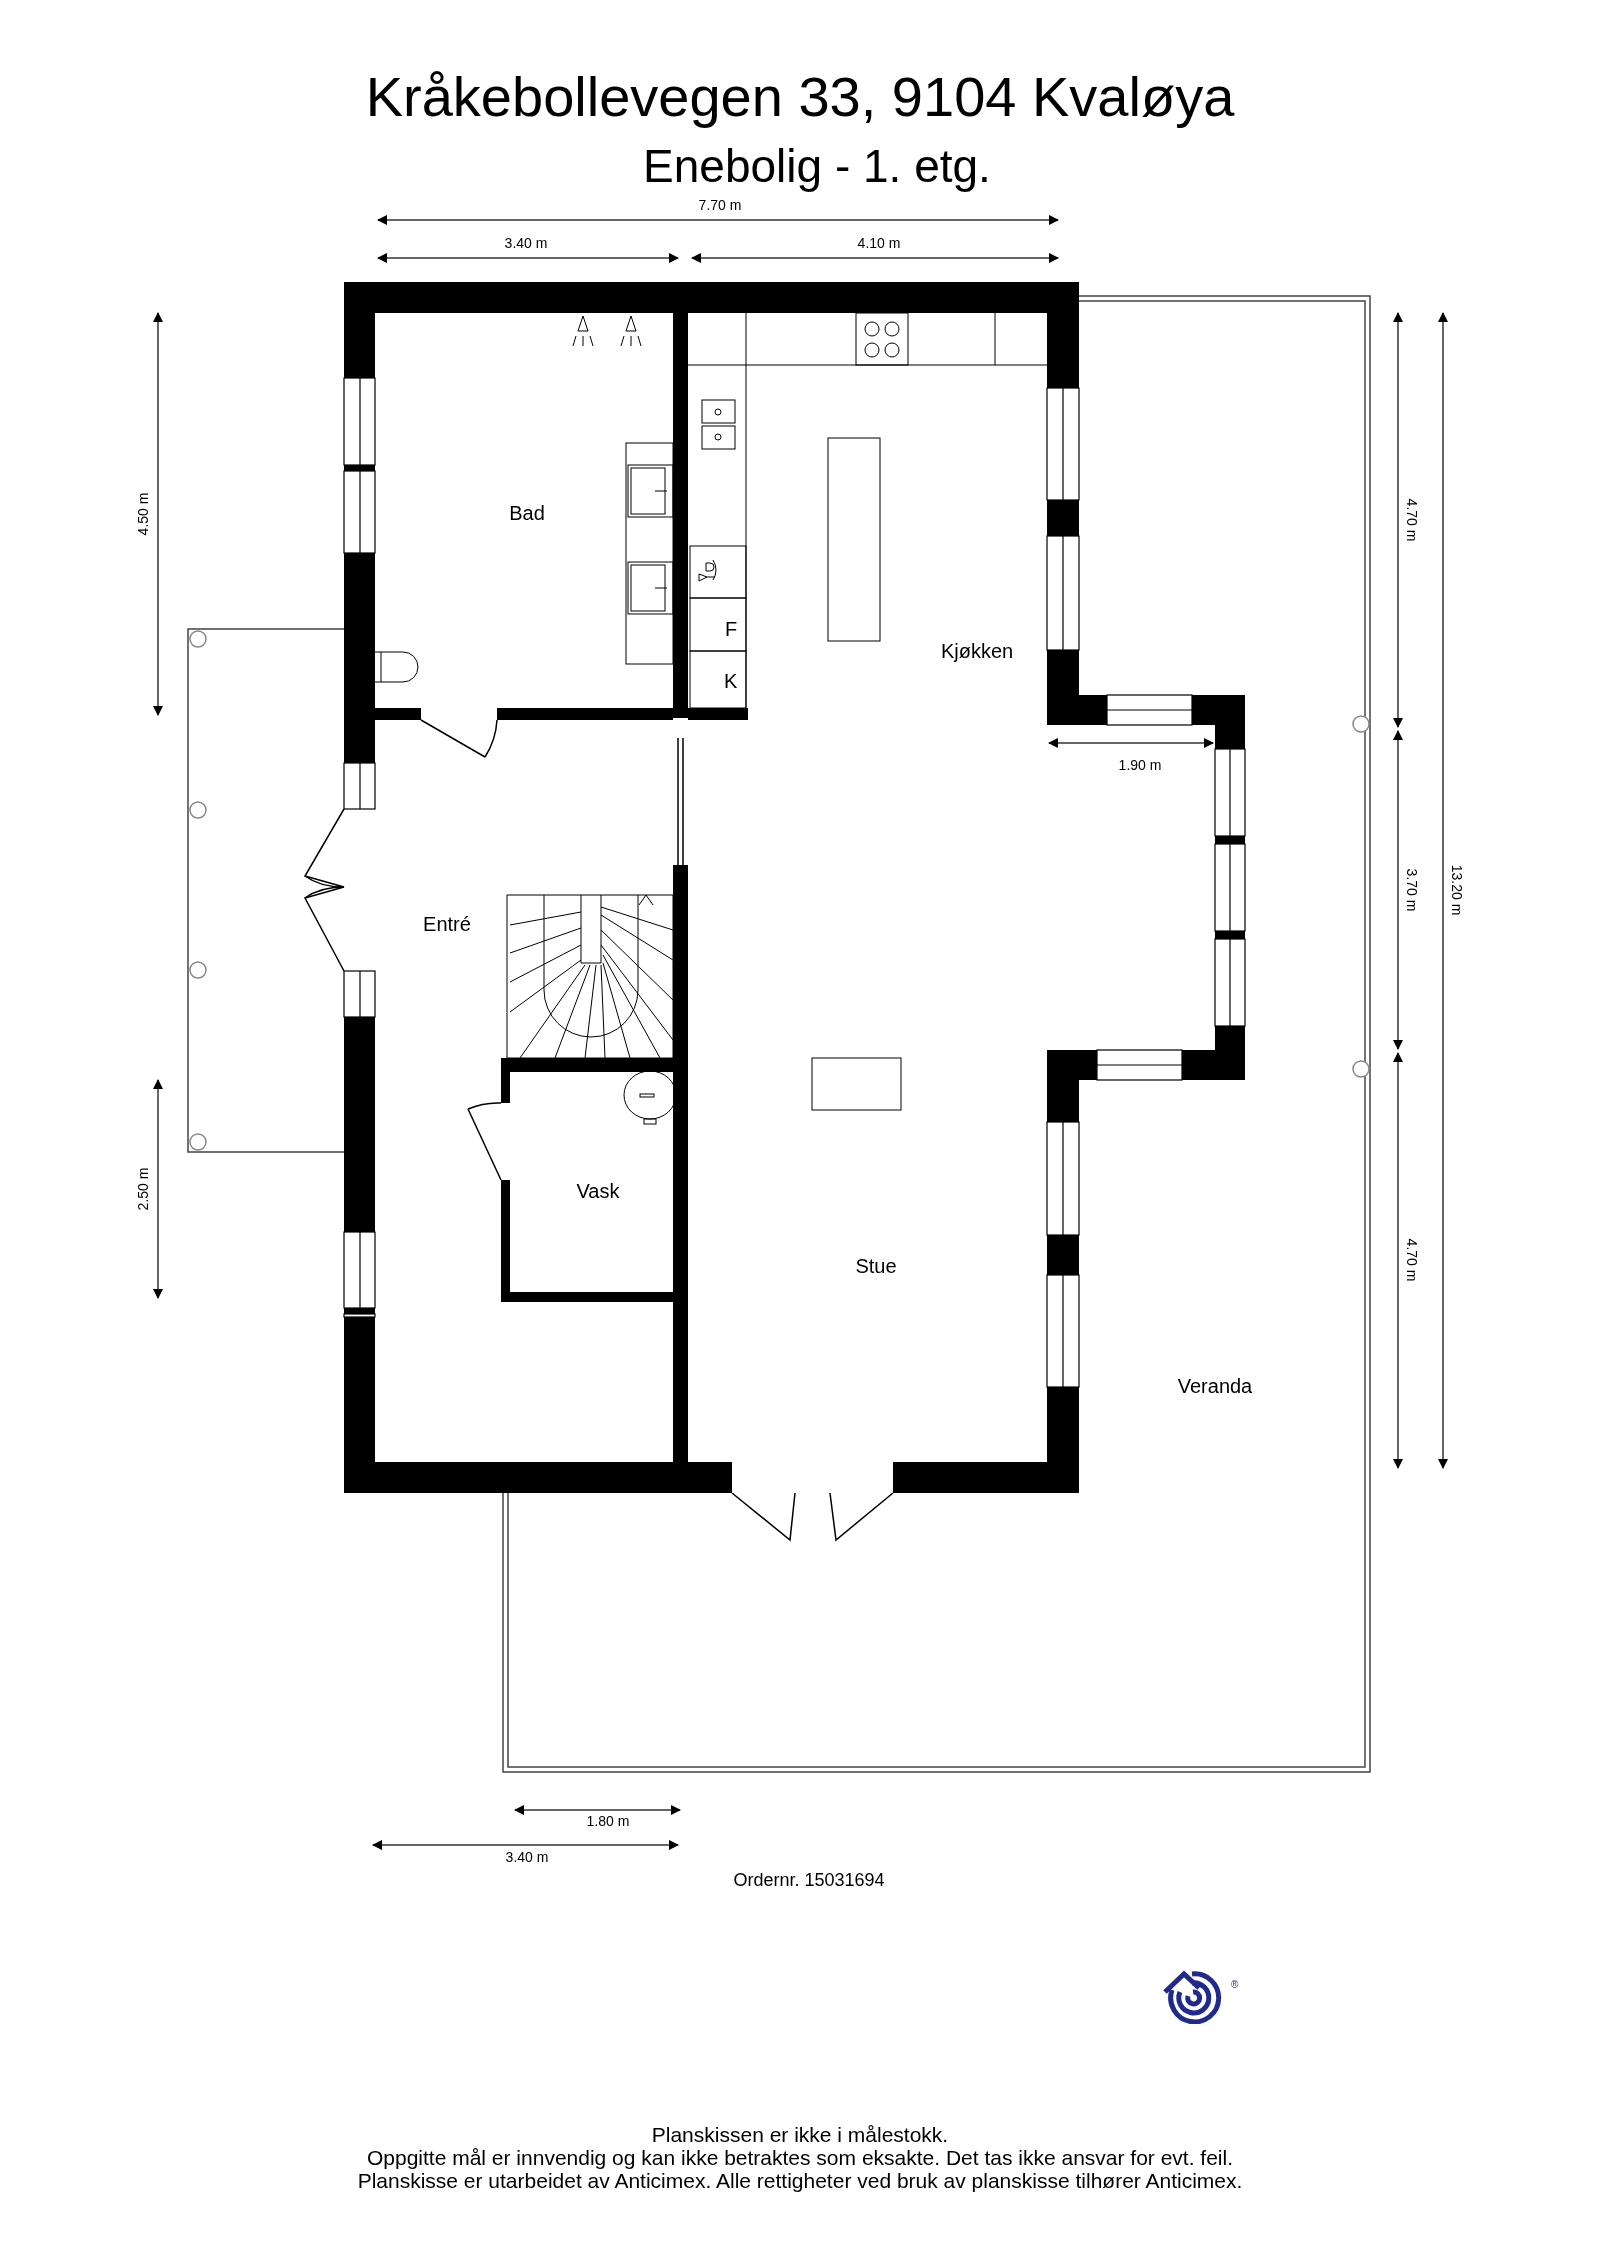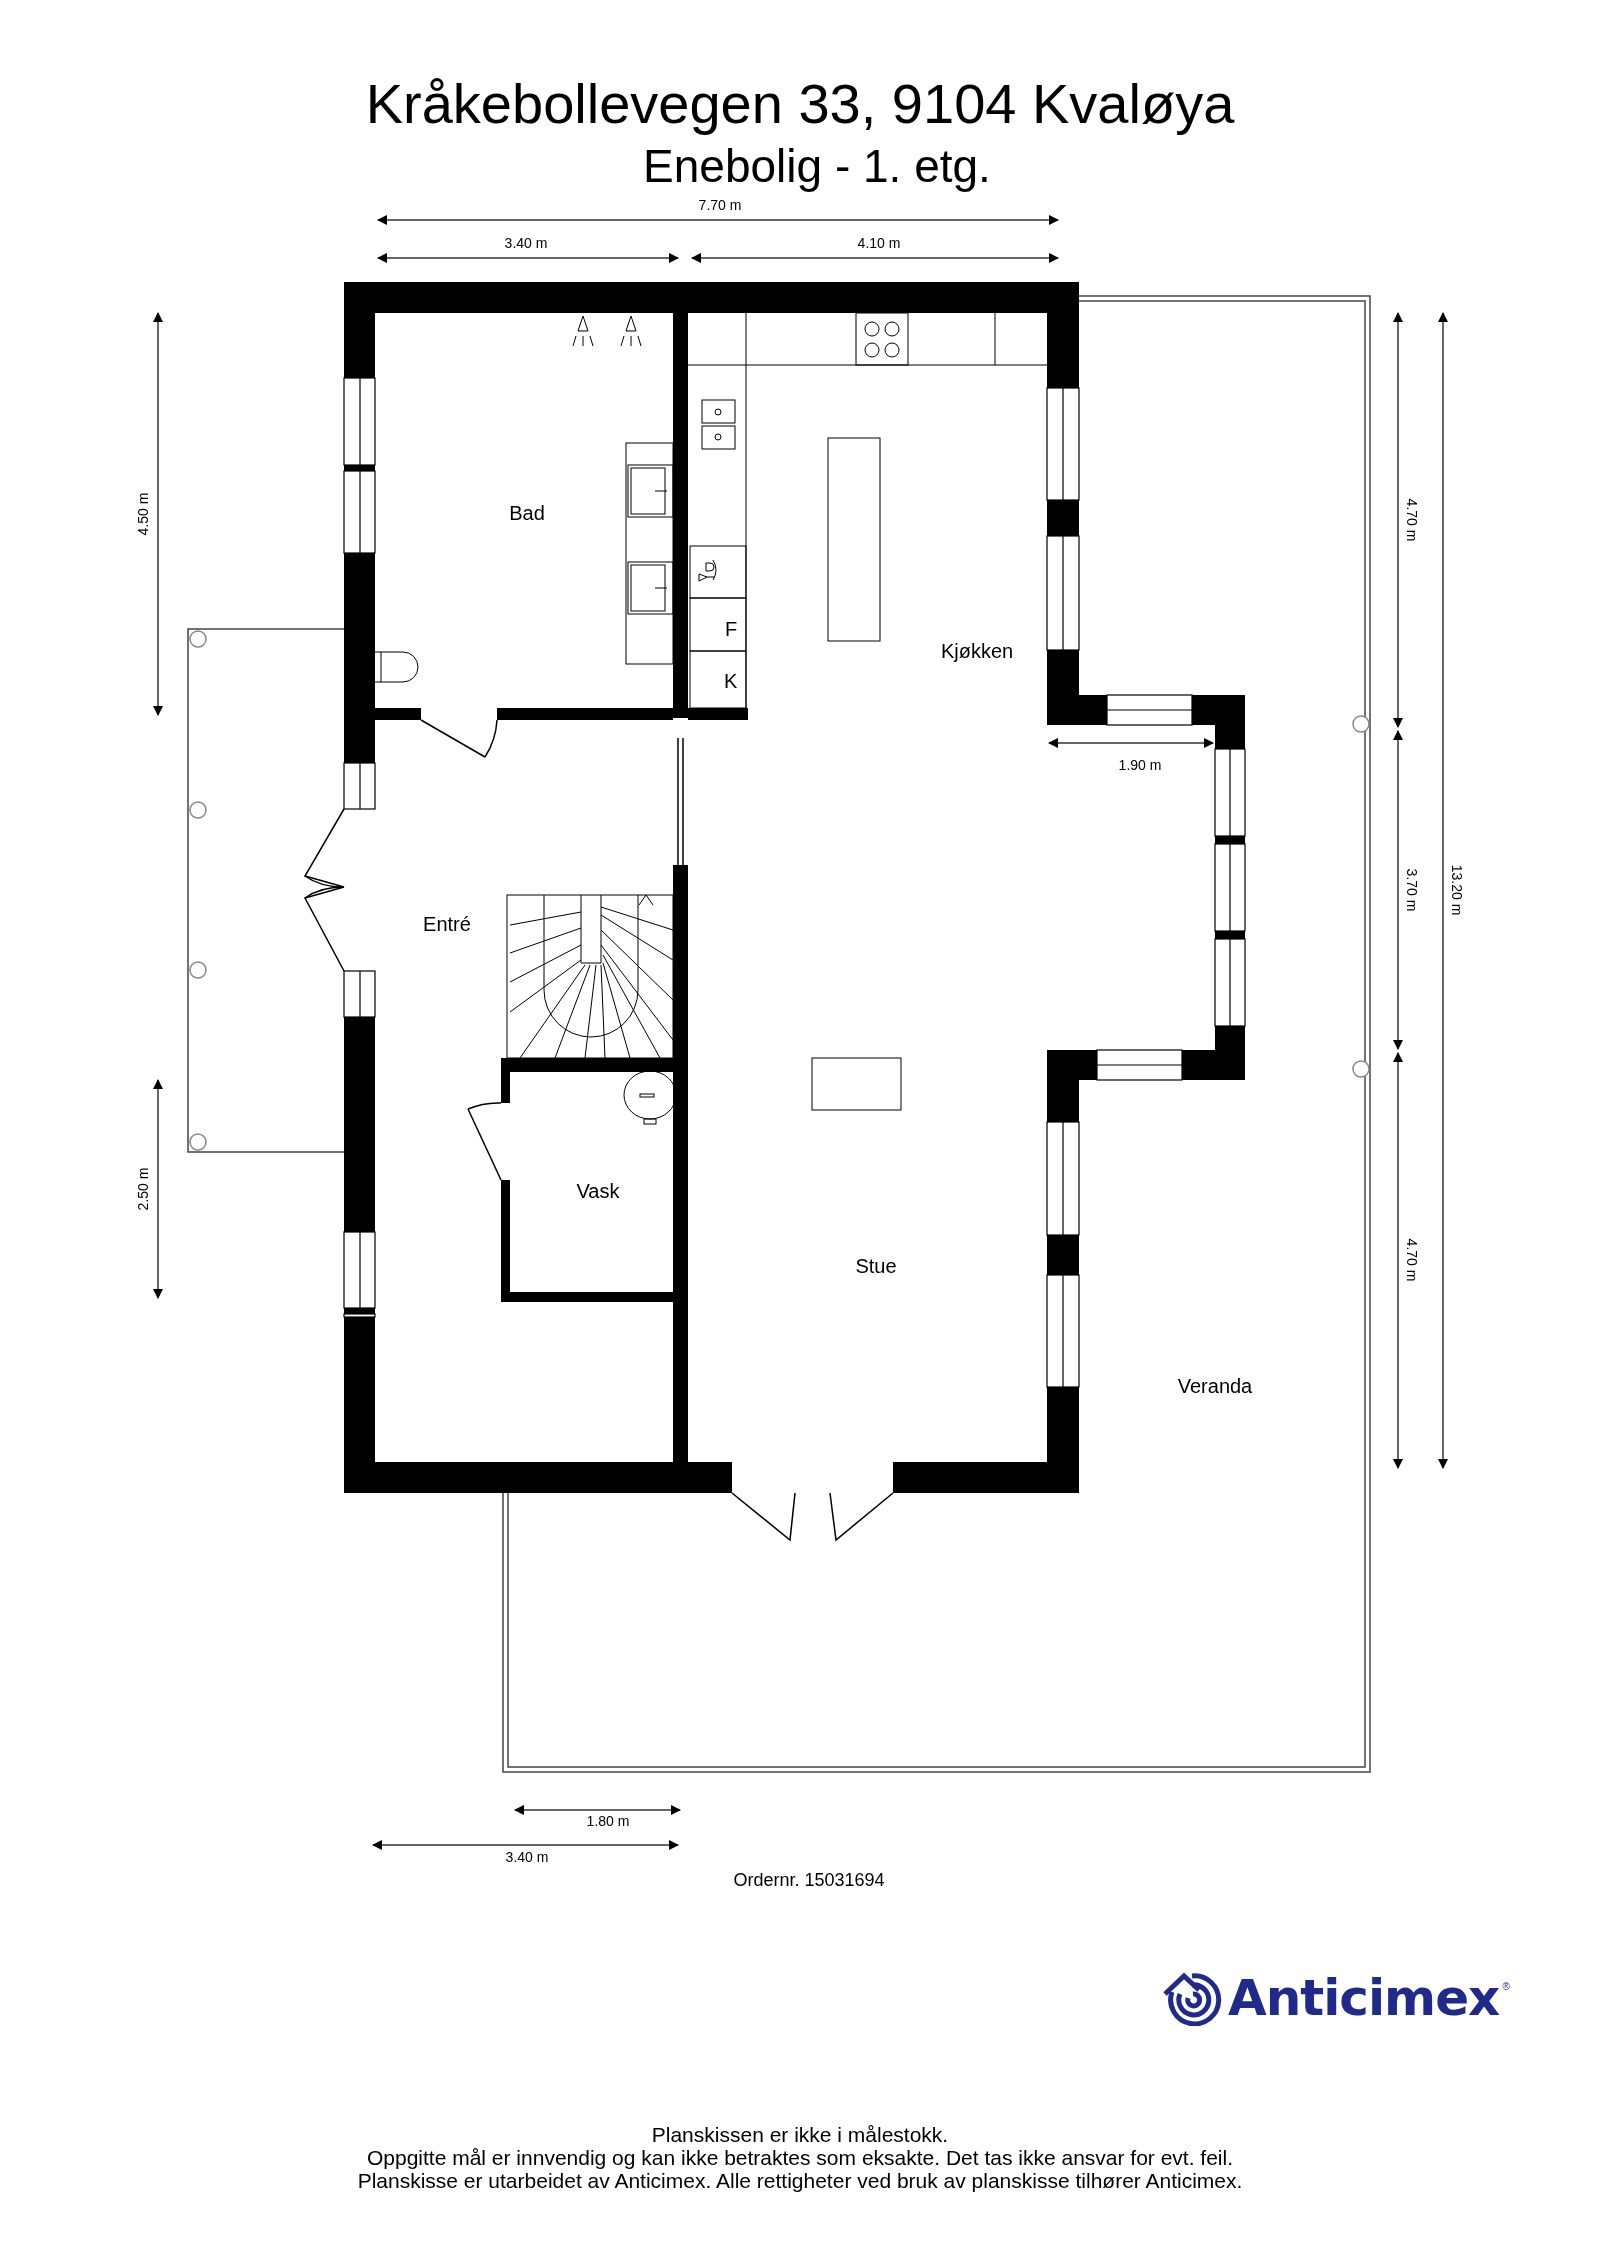--- a/index.html
+++ b/index.html
@@ -1,18 +1,18 @@
 <!DOCTYPE html>
 <html><head>
 <meta charset="utf-8">
 <style>
   html, body { margin: 0; padding: 0; background: #ffffff; }
   body { width: 1600px; height: 2263px; position: relative; overflow: hidden; font-family: "Liberation Sans", sans-serif; color: #000; }
   .title { position: absolute; left: 0; width: 1600px; text-align: center; font-family: "Liberation Sans", sans-serif; }
-  #t1 { top: 72px; font-size: 56px; line-height: 64px; }
+  #t1 { top: 65px; font-size: 56px; line-height: 64px; }
   #t2 { top: 140px; font-size: 46px; line-height: 52px; padding-left: 17px; }
   svg#plan { position: absolute; left: 0; top: 0; }
   .room-label { font-family: "Liberation Sans", sans-serif; font-size: 20px; fill: #000; }
   .dim-label { font-family: "Liberation Sans", sans-serif; font-size: 14px; fill: #000; }
   .order { position: absolute; left: 0; width: 1600px; text-align: center; top: 1870px; font-size: 18px; padding-left: 18px; box-sizing: border-box; }
   .logo { position: absolute; left: 1162px; top: 1968px; display: flex; align-items: center; color: #1f2a8a; }
   .logo-word { font-family: "DejaVu Sans", sans-serif; font-weight: bold; font-size: 50px; letter-spacing: -1px; line-height: 60px; }
   .logo-reg { font-size: 10px; margin-left: 3px; margin-top: -24px; font-family: "Liberation Sans", sans-serif; }
   .footer { position: absolute; left: 0; width: 1600px; top: 2123px; text-align: center; font-size: 21px; line-height: 23px; }
   .footer div { white-space: nowrap; }
@@ -274,21 +274,20 @@
 
 <div class="logo">
   <svg width="66" height="56" viewBox="0 0 66 56">
     <g fill="none" stroke="#1f2a8a" stroke-width="5">
       <path d="M30,6 A24,24 0 1 1 10,22"></path>
       <path d="M30,15 A15,15 0 1 1 18,24"></path>
       <path d="M31,24 A6,6 0 1 1 26,28"></path>
       <polyline points="3,24 22,6 37,20"></polyline>
     </g>
   </svg>
-  <span class="logo-word">Anticimex</span>
   <span class="logo-reg">®</span>
 </div>
 
 <div class="footer">
   <div>Planskissen er ikke i målestokk.</div>
   <div>Oppgitte mål er innvendig og kan ikke betraktes som eksakte. Det tas ikke ansvar for evt. feil.</div>
   <div>Planskisse er utarbeidet av Anticimex. Alle rettigheter ved bruk av planskisse tilhører Anticimex.</div>
 </div>
 
 </body></html>

